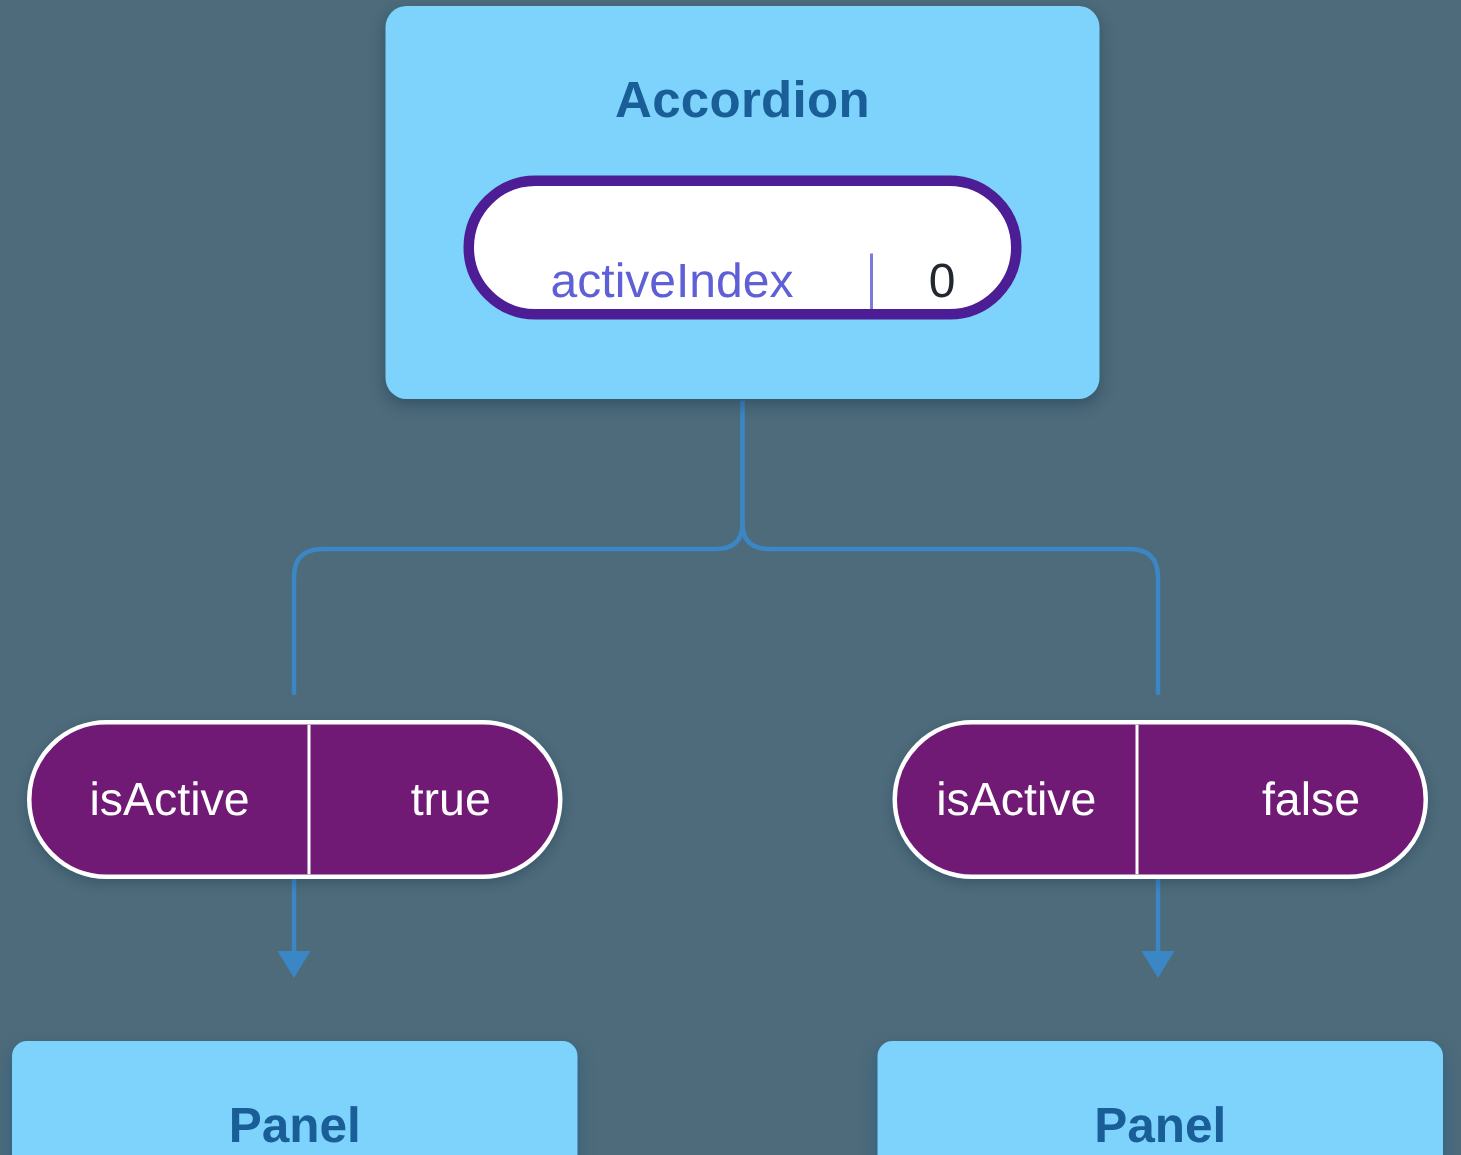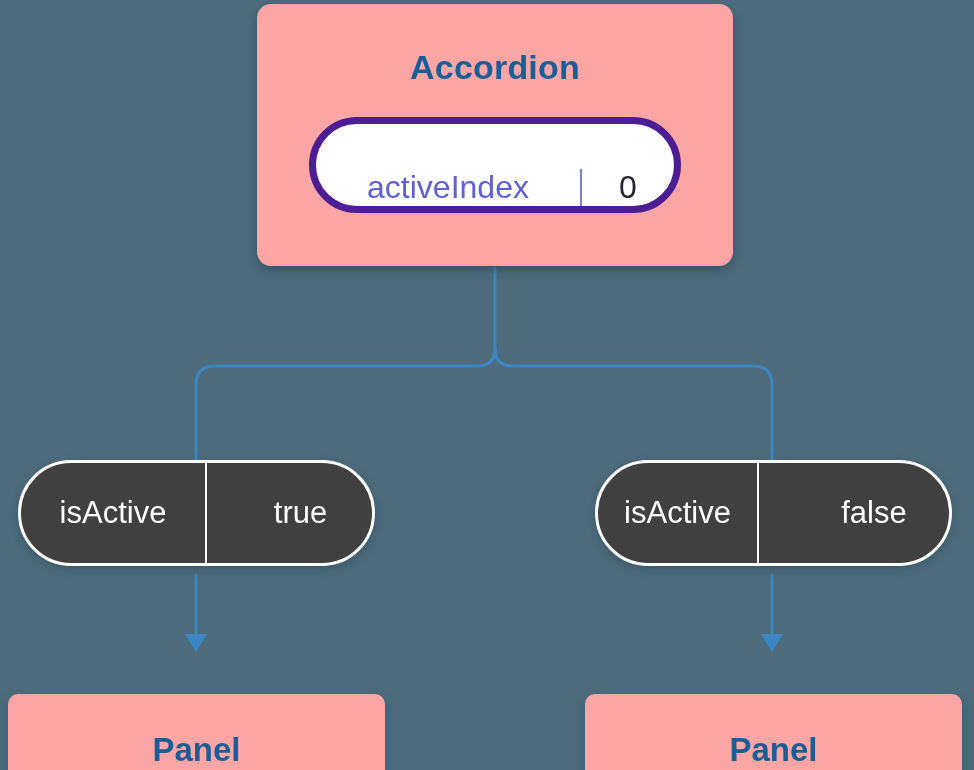--- a/index.html
+++ b/index.html
@@ -17,21 +17,21 @@
   }
   svg.connectors {
     position: absolute;
     left: 0; top: 0;
     width: 974px;
     height: 770px;
     pointer-events: none;
   }
   .card {
     position: absolute;
-    background: #fca5a5;
+    background: #7dd3fc;
     border-radius: 14px;
     box-shadow: 0 4px 10px rgba(16, 48, 75, 0.40);
     box-sizing: border-box;
   }
   .root-card {
     left: 257px; top: 4px;
     width: 476px; height: 262px;
     display: flex;
     flex-direction: column;
     align-items: center;
@@ -67,24 +67,24 @@
   .state-pill .value-cell {
     width: 92px;
     display: flex;
     align-items: center;
     justify-content: center;
     color: #23272f;
     font-size: 32px;
   }
   .prop-pill {
     position: absolute;
-    top: 460px;
+    top: 480px;
     width: 357px;
     height: 106px;
-    background: #404040;
+    background: #701a75;
     border: 3px solid #ffffff;
     border-radius: 54px;
     box-sizing: border-box;
     display: flex;
     align-items: stretch;
     overflow: hidden;
     box-shadow: 0 3px 8px rgba(16, 48, 75, 0.30);
   }
   .prop-pill .label-cell {
     flex: 1;

